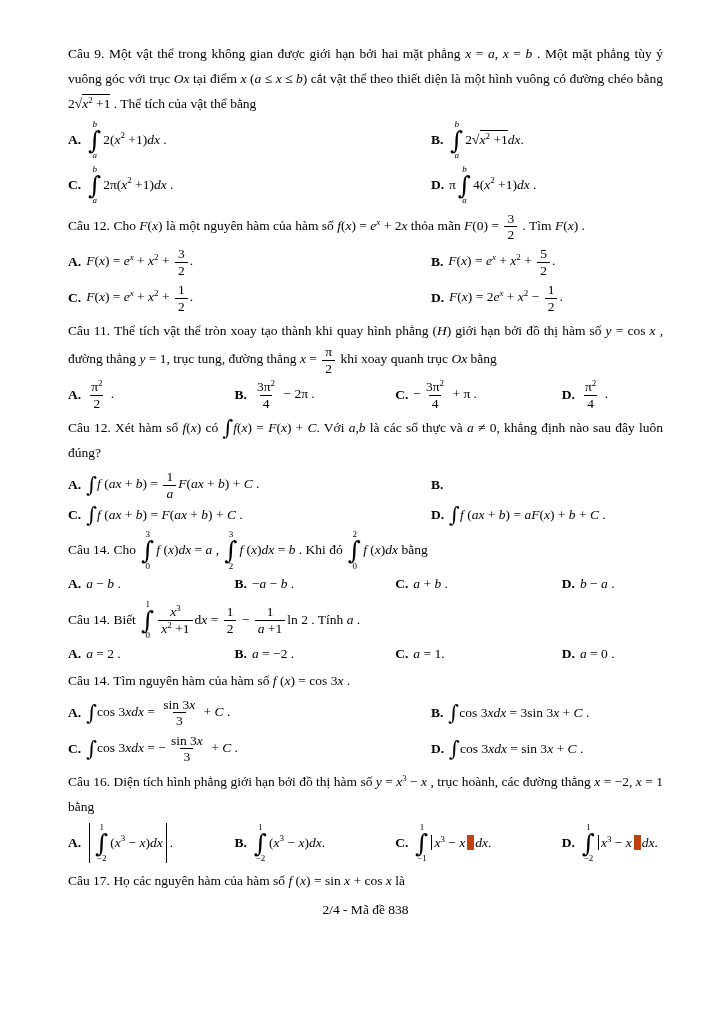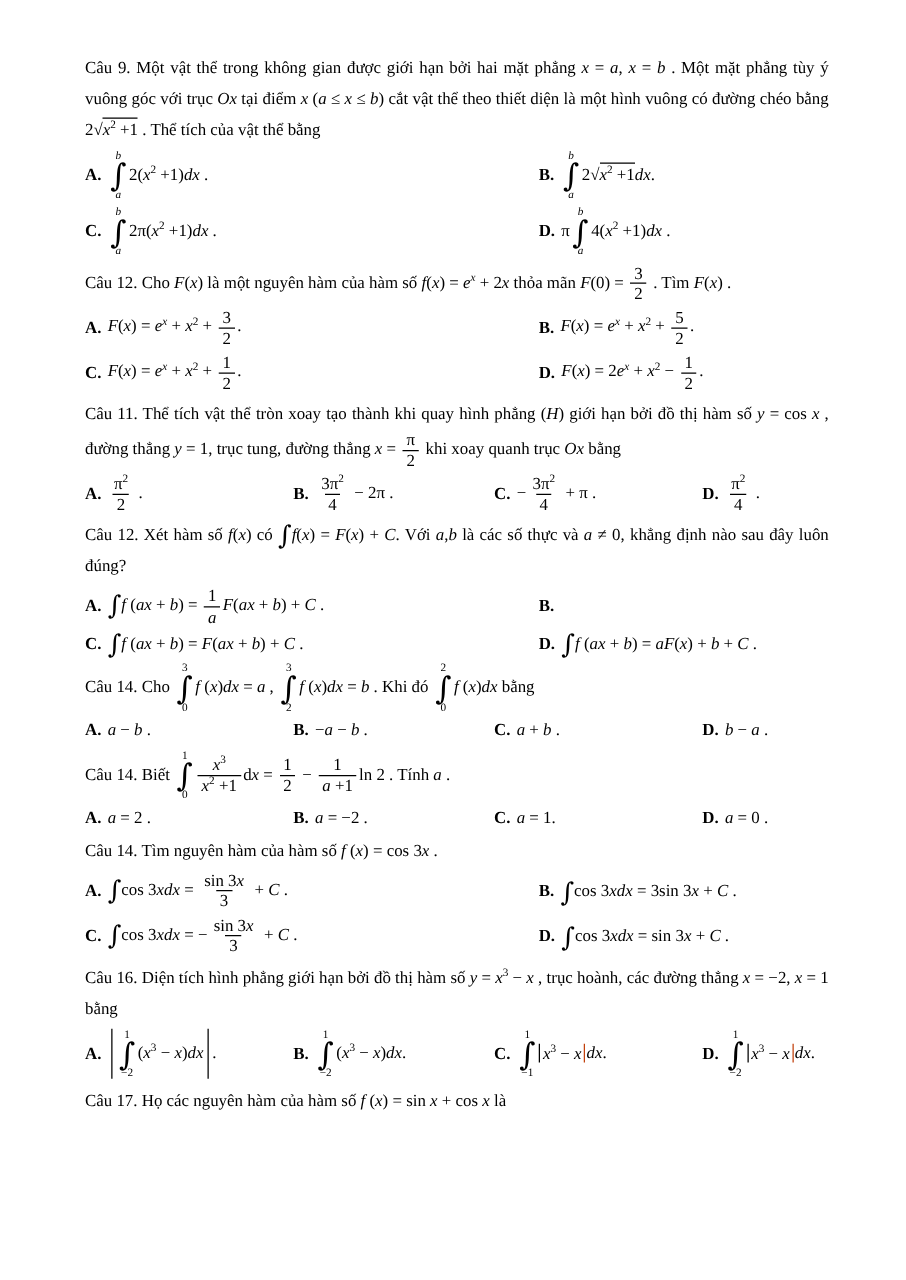--- a/index.html
+++ b/index.html
@@ -27,21 +27,21 @@
   
   .int { display:inline-flex; flex-direction:column; align-items:center; vertical-align:middle; line-height:1; margin:0 2px; }
   .int .t, .int .b { font-size:9px; line-height:1.1; }
   .int .s { font-size:25px; line-height:0.85; font-family:"DejaVu Serif", serif; }
   
   .iin { font-size:21px; vertical-align:middle; font-family:"DejaVu Serif", serif; line-height:0.9; }
   
   .sq { white-space:nowrap;text-align:right; }
   .sq .rad { border-top:1px solid #000; padding-top:1px; }
   
-  .ab { border-left:1px solid #000; border-right:1px solid #c2410c; padding:0 2px; margin:0 1px; }
+  .ab { border-left:1px solid #000; border-right:7px solid #c2410c; padding:0 2px; margin:0 1px; }
   
   .vbar { display:inline-block; width:1px; height:40px; background:#000; vertical-align:middle; margin:0 3px; }
   .footer { text-align:center; margin-top:8px; }
 </style>
 </head>
 <body>
 
 <div class="page">
   <div>
       <section class="question">
@@ -304,13 +304,14 @@
                 <span class="s">∫</span>
                 <span class="b">−2</span>
               </span><span class="ab"><i>x</i><sup>3</sup> − <i>x</i></span><i>dx</i>.</span>
           </div>
         </div>
       </section>
       <section class="question">
         <p class="qtext"><b class="qnum">Câu 17.</b> Họ các nguyên hàm của hàm số <i>f</i> (<i>x</i>) = sin <i>x</i> + cos <i>x</i> là</p>
       </section>
     </div>
+  <div class="footer">2/4 - Mã đề 838</div>
 </div>
 
 </body></html>

